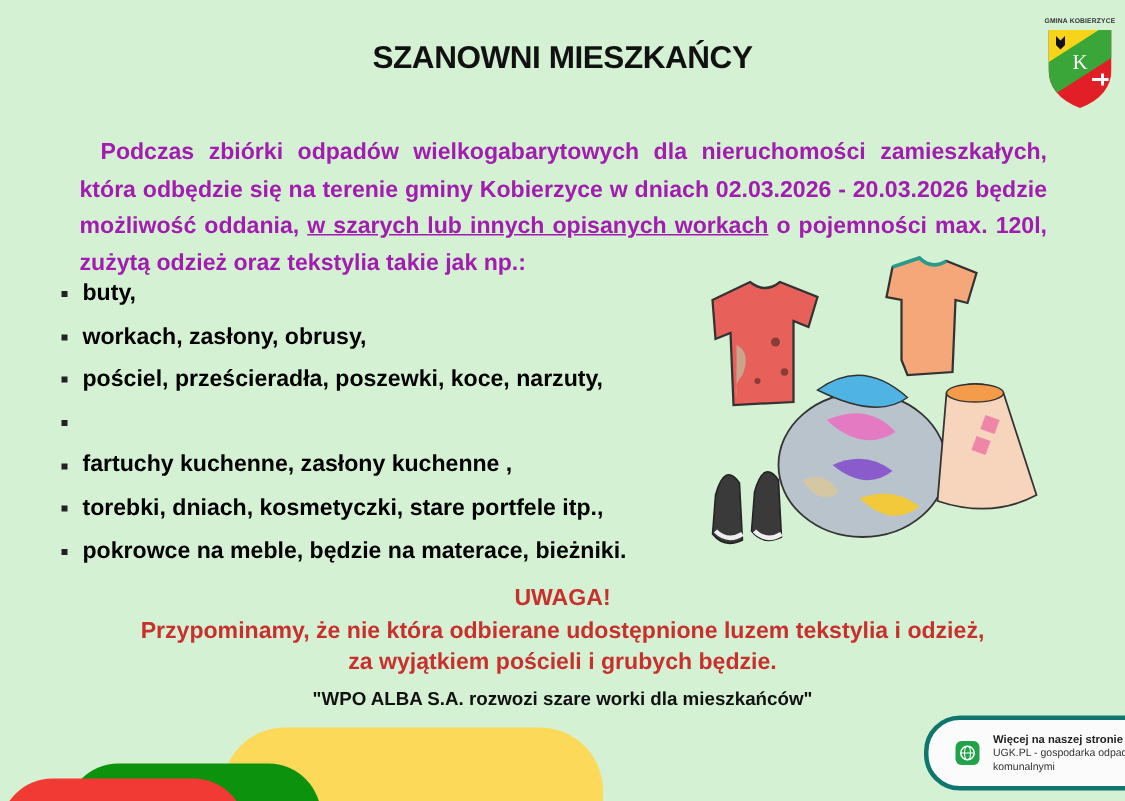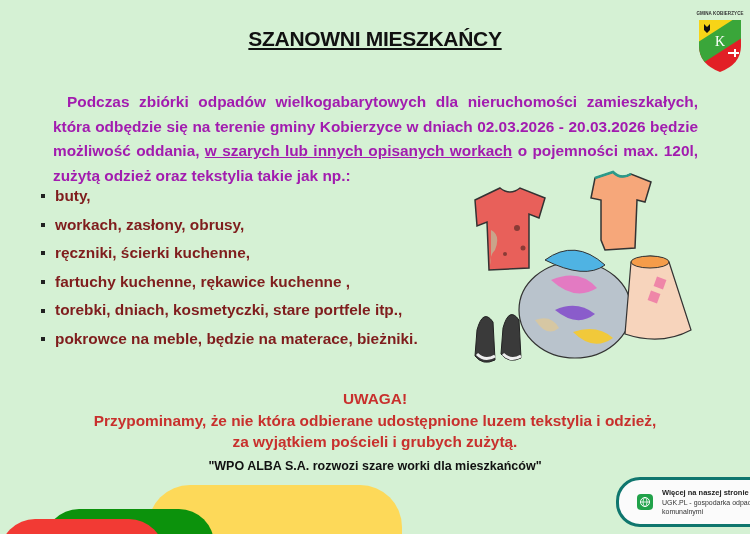--- a/index.html
+++ b/index.html
@@ -4,38 +4,38 @@
 <style>
   html, body { margin:0; padding:0; }
   body {
     width:750px; height:534px; overflow:hidden; position:relative;
     background:#d5f1d4;
     font-family:"Liberation Sans", sans-serif;
     color:#1a1a1a;
   }
   .title {
     position:absolute; left:0; width:750px; top:27px; text-align:center;
-    font-weight:bold; font-size:21px; letter-spacing:-0.3px; color:#111;text-decoration:underline;
+    font-weight:bold; font-size:21px; letter-spacing:-0.3px; color:#111;
   }
   .crest { position:absolute; left:695px; top:12px; width:50px; height:62px; }
   .crest-label {
     position:absolute; left:694px; top:11px; width:52px; text-align:center;
     font-size:4.5px; font-weight:bold; color:#333; letter-spacing:0.1px;
   }
   .intro {
     position:absolute; left:53px; top:90px; width:645px;
     font-size:15.4px; font-weight:bold; line-height:24.5px; text-align:justify;
     color:#a21caf;
   }
   .intro .indent { display:inline-block; width:14px; }
   .intro u { text-decoration:underline; }
   .list { position:absolute; left:38px; top:182px; margin:0; padding:0; list-style:none; }
   .list li {
     font-size:15.4px; font-weight:bold; height:28.6px; line-height:28.6px;
-    display:flex; align-items:center; color:#7f1d1d;
+    display:flex; align-items:center; color:#000000;
   }
   .bullet { display:inline-block; width:4px; height:4px; background:#222; margin-right:10px; margin-left:3px; }
   .uwaga {
     position:absolute; left:0; width:750px; top:388px; text-align:center;
     color:#c8302d; font-weight:bold; font-size:15.4px; line-height:21.5px;
   }
   .quote {
     position:absolute; left:0; width:750px; top:459px; text-align:center;
     font-weight:bold; font-size:12.5px; color:#111;
   }
@@ -83,25 +83,28 @@
   <li>
       <span class="bullet"></span>
       <span>buty,</span>
     </li>
   <li>
       <span class="bullet"></span>
       <span>workach, zasłony, obrusy,</span>
     </li>
   <li>
       <span class="bullet"></span>
-      <span>ręczniki, ścierki kuchenne,</span>
+      <span>pościel, prześcieradła, poszewki, koce, narzuty,</span>
     </li>
   <li>
       <span class="bullet"></span>
-      <span>fartuchy kuchenne, rękawice kuchenne ,</span>
+    </li>
+  <li>
+      <span class="bullet"></span>
+      <span>fartuchy kuchenne, zasłony kuchenne ,</span>
     </li>
   <li>
       <span class="bullet"></span>
       <span>torebki, dniach, kosmetyczki, stare portfele itp.,</span>
     </li>
   <li>
       <span class="bullet"></span>
       <span>pokrowce na meble, będzie na materace, bieżniki.</span>
     </li>
 </ul>
@@ -131,21 +134,21 @@
 
   <path d="M22 160 q6 -22 16 -8 l2 38 q-12 6 -20 -4 z" fill="#3a3a3a" stroke="#222" stroke-width="1"></path>
   <path d="M48 158 q6 -22 16 -8 l2 38 q-12 6 -20 -4 z" fill="#3a3a3a" stroke="#222" stroke-width="1"></path>
   <path d="M22 184 q8 8 18 2" fill="none" stroke="#eee" stroke-width="3"></path>
   <path d="M48 184 q8 8 18 2" fill="none" stroke="#eee" stroke-width="3"></path>
 </svg>
 
 <div class="uwaga">
   <div>UWAGA!</div>
   <div>Przypominamy, że nie która odbierane udostępnione luzem tekstylia i odzież,</div>
-  <div>za wyjątkiem pościeli i grubych zużytą.</div>
+  <div>za wyjątkiem pościeli i grubych będzie.</div>
 </div>
 
 <div class="quote">"WPO ALBA S.A. rozwozi szare worki dla mieszkańców"</div>
 
 <div class="blob blob-yellow"></div>
 <div class="blob blob-green"></div>
 <div class="blob blob-red"></div>
 
 <div class="web-box">
   <div class="web-icon">

